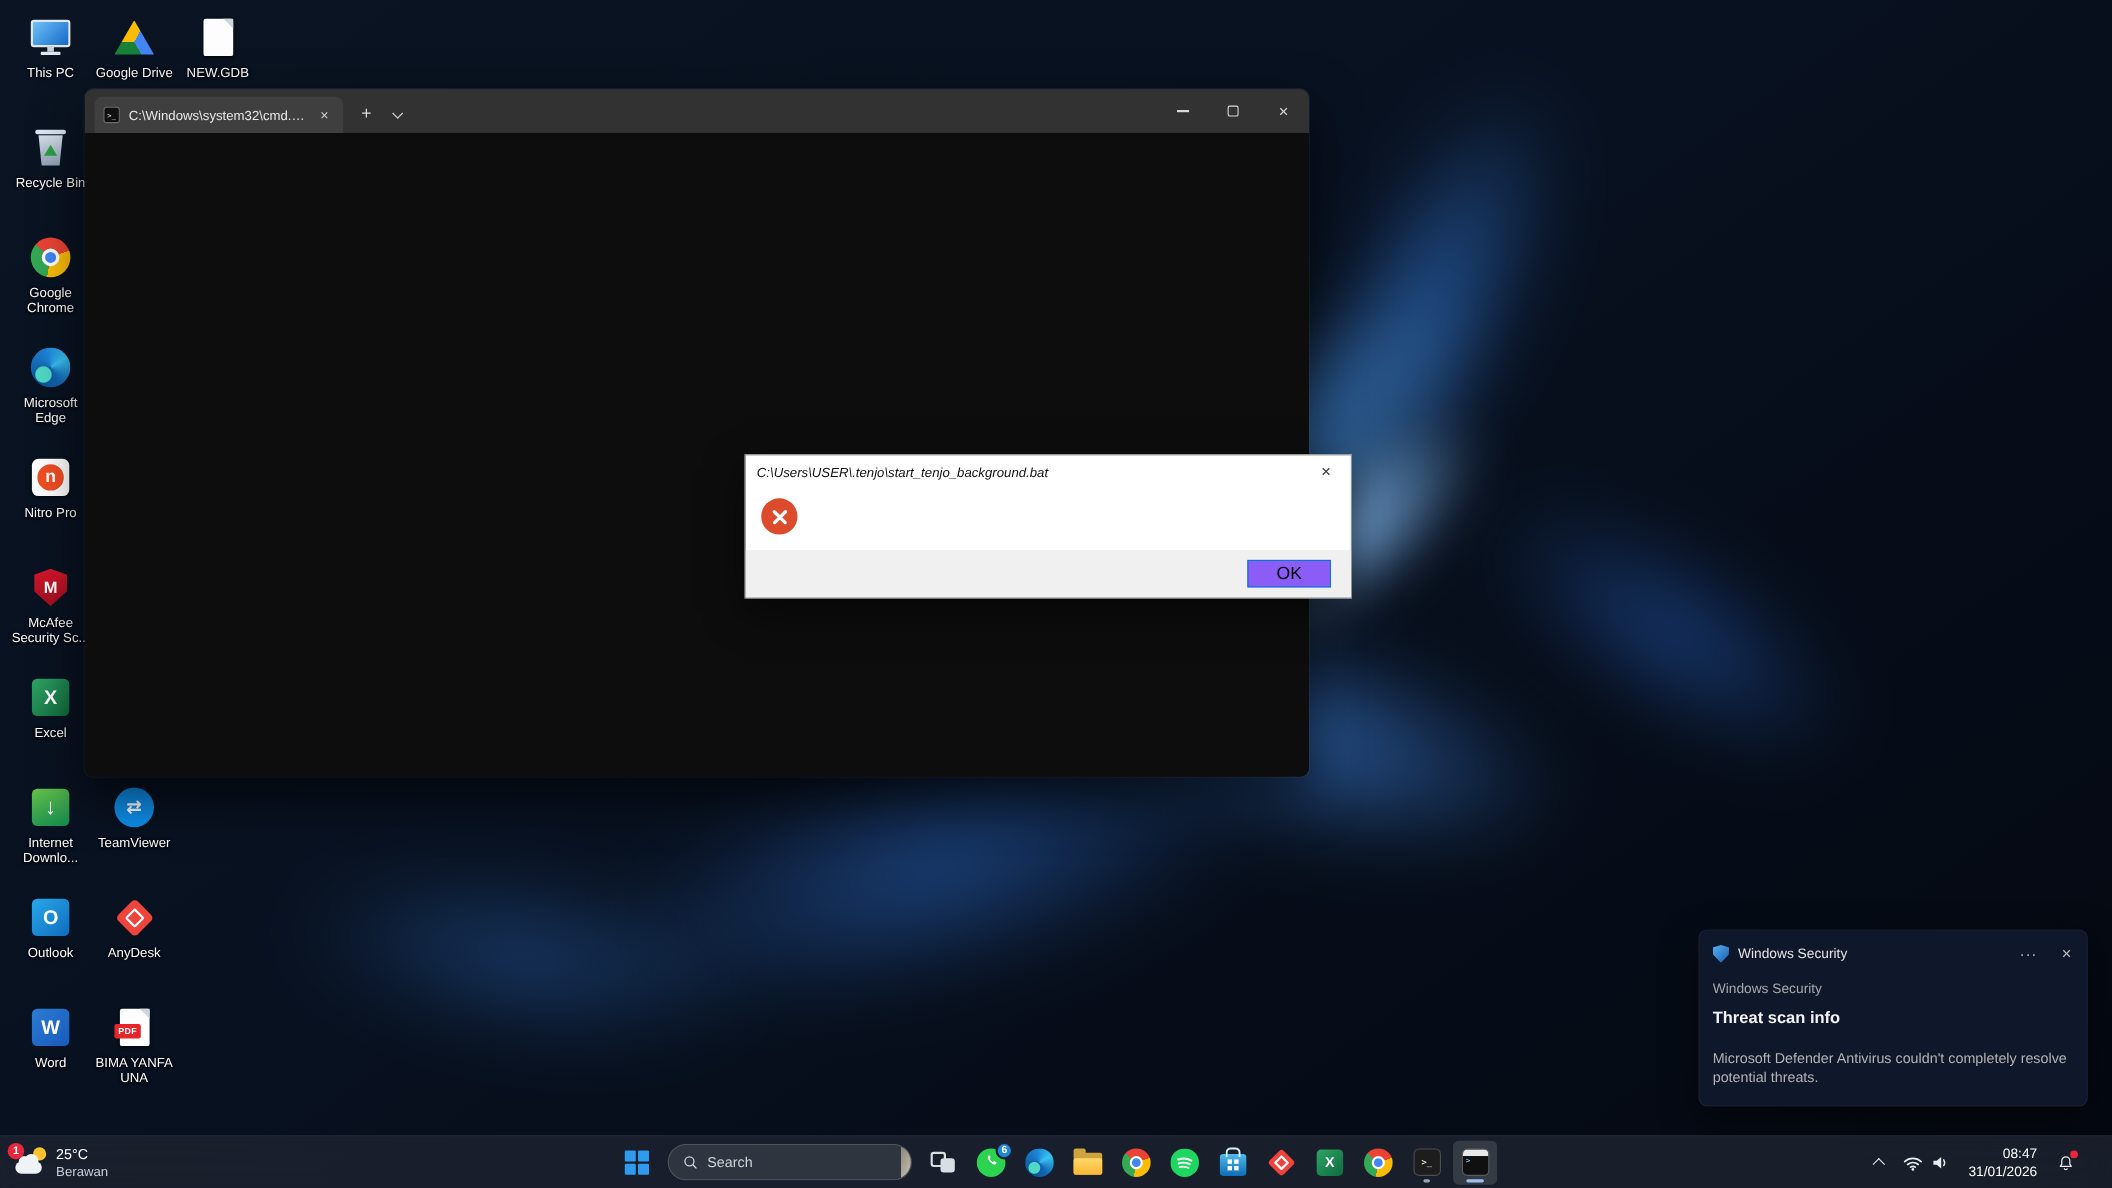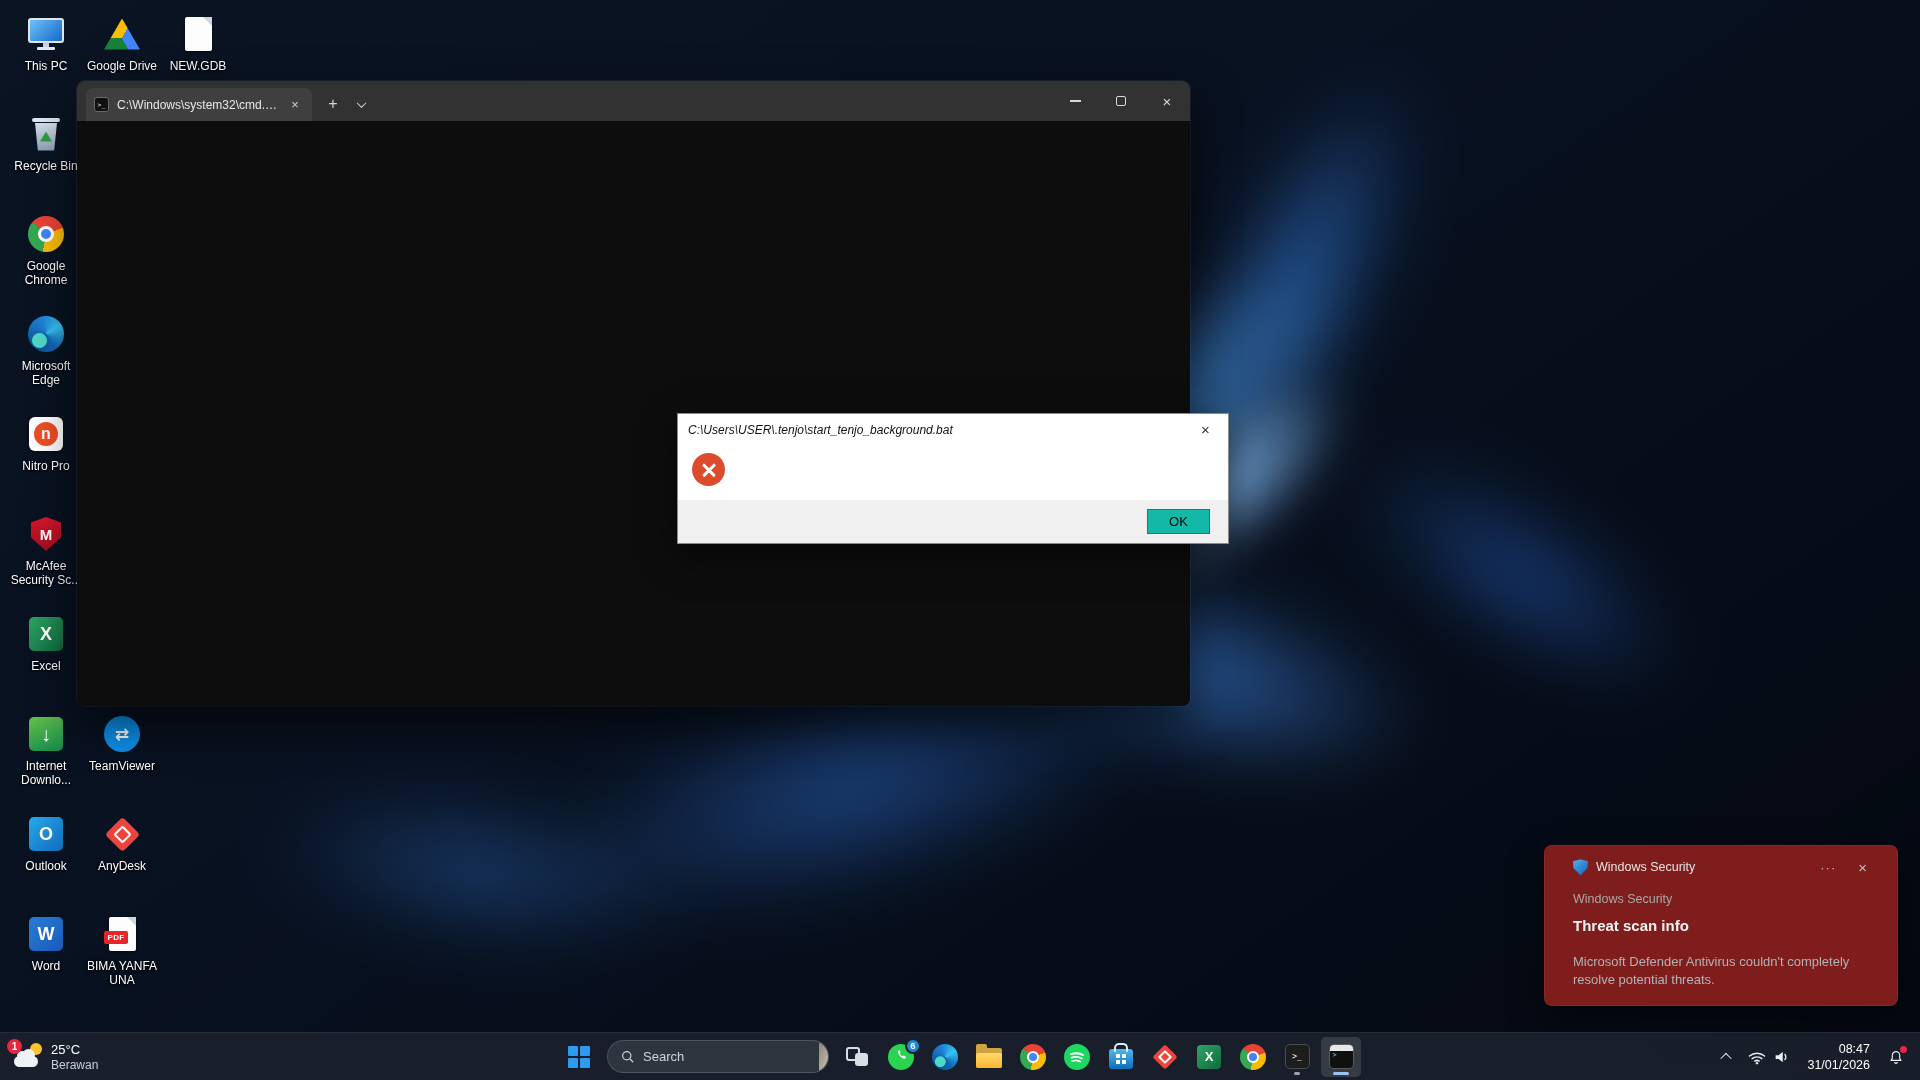--- a/index.html
+++ b/index.html
@@ -80,24 +80,24 @@
   .dlg-bar { height:31px; display:flex; align-items:center; }
   .dlg-title { flex:1; padding-left:10px; font-size:12px; color:#111; white-space:nowrap; overflow:hidden; text-overflow:ellipsis;font-style:italic; }
   .dlg-x { width:45px; height:31px; display:flex; align-items:center; justify-content:center; font-size:15px; color:#333; }
   .dlg-body { display:flex; gap:13px; padding:8px 20px 14px 14px; }
   .err-ico { width:33px; height:33px; border-radius:50%; background:#dc4b2c; position:relative; flex:none; }
   .err-ico::before, .err-ico::after { content:""; position:absolute; left:50%; top:50%; width:17px; height:2.6px; background:#fff; border-radius:2px; }
   .err-ico::before { transform:translate(-50%,-50%) rotate(45deg); }
   .err-ico::after  { transform:translate(-50%,-50%) rotate(-45deg); }
   .dlg-msg { font-size:12.5px; color:#000; line-height:1.5; padding-top:3px; }
   .dlg-foot { background:#f0f0f0; padding:9px 18px; display:flex; justify-content:flex-end; }
-  .btn-ok { width:63px; height:25px; background:#14b8a6; border:1px solid #0078d7; font-size:13px; color:#000; font-family:inherit; }
-
-  
-  .toast { position:absolute; right:22px; bottom:74px; width:354px; background:#7f1d1d; border:1px solid rgba(255,255,255,.05); border-radius:8px; padding:13px 28px 16px; box-shadow:0 12px 32px rgba(0,0,0,.5); z-index:40; }
+  .btn-ok { width:76px; height:25px; background:#8b5cf6; border:1px solid #0078d7; font-size:16px; color:#000; font-family:inherit; }
+
+  
+  .toast { position:absolute; right:22px; bottom:74px; width:354px; background:#0f172a; border:1px solid rgba(255,255,255,.05); border-radius:8px; padding:13px 12px 16px; box-shadow:0 12px 32px rgba(0,0,0,.5); z-index:40; }
   .toast-head { display:flex; align-items:center; gap:8px; }
   .shield { width:15px; height:16px; background:linear-gradient(135deg,#58b0f4,#1560b0); clip-path:polygon(50% 0,100% 14%,97% 55%,50% 100%,3% 55%,0 14%); flex:none; }
   .toast-app { font-size:12.5px; color:#e3e3e3; flex:1; }
   .toast-more { color:#c0c0c0; font-size:13px; letter-spacing:1px; padding:0 6px; }
   .toast-x { color:#c0c0c0; font-size:15px; padding:0 2px 0 8px; }
   .toast-src { margin-top:16px; font-size:12.5px; color:#a8a8a8; }
   .toast-title { margin-top:11px; font-size:15px; font-weight:bold; color:#f2f2f2; }
   .toast-body { margin-top:19px; font-size:13px; color:#b3b3b3; line-height:1.4; }
   .toast-btn { margin-top:15px; width:100%; height:34px; background:#3a3a3a; border:1px solid #525252; border-radius:5px; color:#f0f0f0; font-size:13px; font-family:inherit; }
 
@@ -153,21 +153,21 @@
   .tb-left { position:absolute; left:0; top:0; height:48px; display:flex; align-items:center; padding:0 14px; gap:9px; }
   .wx-ico { position:relative; width:28px; height:24px; }
   .wx-sun { position:absolute; right:0; top:-2px; width:12px; height:12px; border-radius:50%; background:#fdc32f; }
   .wx-cloud { position:absolute; left:0; bottom:2px; width:24px; height:11px; background:#eef3f8; border-radius:8px; }
   .wx-cloud::before { content:""; position:absolute; left:3px; top:-5px; width:10px; height:10px; border-radius:50%; background:#eef3f8; }
   .wx-cloud::after  { content:""; position:absolute; right:3px; top:-7px; width:13px; height:13px; border-radius:50%; background:#eef3f8; }
   .wx-badge { position:absolute; top:-6px; left:-7px; width:15px; height:15px; border-radius:50%; background:#e6273e; color:#fff; font-size:10px; font-weight:bold; display:flex; align-items:center; justify-content:center; }
   .wx-temp { font-size:13px; color:#fff; line-height:1.2; }
   .wx-cond { font-size:12px; color:#c9d1da; line-height:1.2; }
 
-  .tb-right { position:absolute; right:0; top:0; height:48px; display:flex; align-items:center; padding-right:8px; }
+  .tb-right { position:absolute; right:0; top:0; height:48px; display:flex; align-items:center; padding-right:26px; }
   .tray-btn { height:40px; display:flex; align-items:center; justify-content:center; border-radius:5px; }
   .chev-up { width:8px; height:8px; border-left:1.6px solid #e9edf2; border-top:1.6px solid #e9edf2; transform:rotate(45deg) translate(1px,1px); }
   .tray-chev { width:28px; }
   .tray-group { gap:7px; padding:0 8px; }
   .clockblk { text-align:right; color:#fff; font-size:12.5px; line-height:1.3; padding:0 10px 0 8px; }
   .bellwrap { position:relative; width:32px; }
   .bell-dot { position:absolute; top:9px; right:5px; width:7px; height:7px; border-radius:50%; background:#e6273e; }
 </style>
 </head>
 <body>

